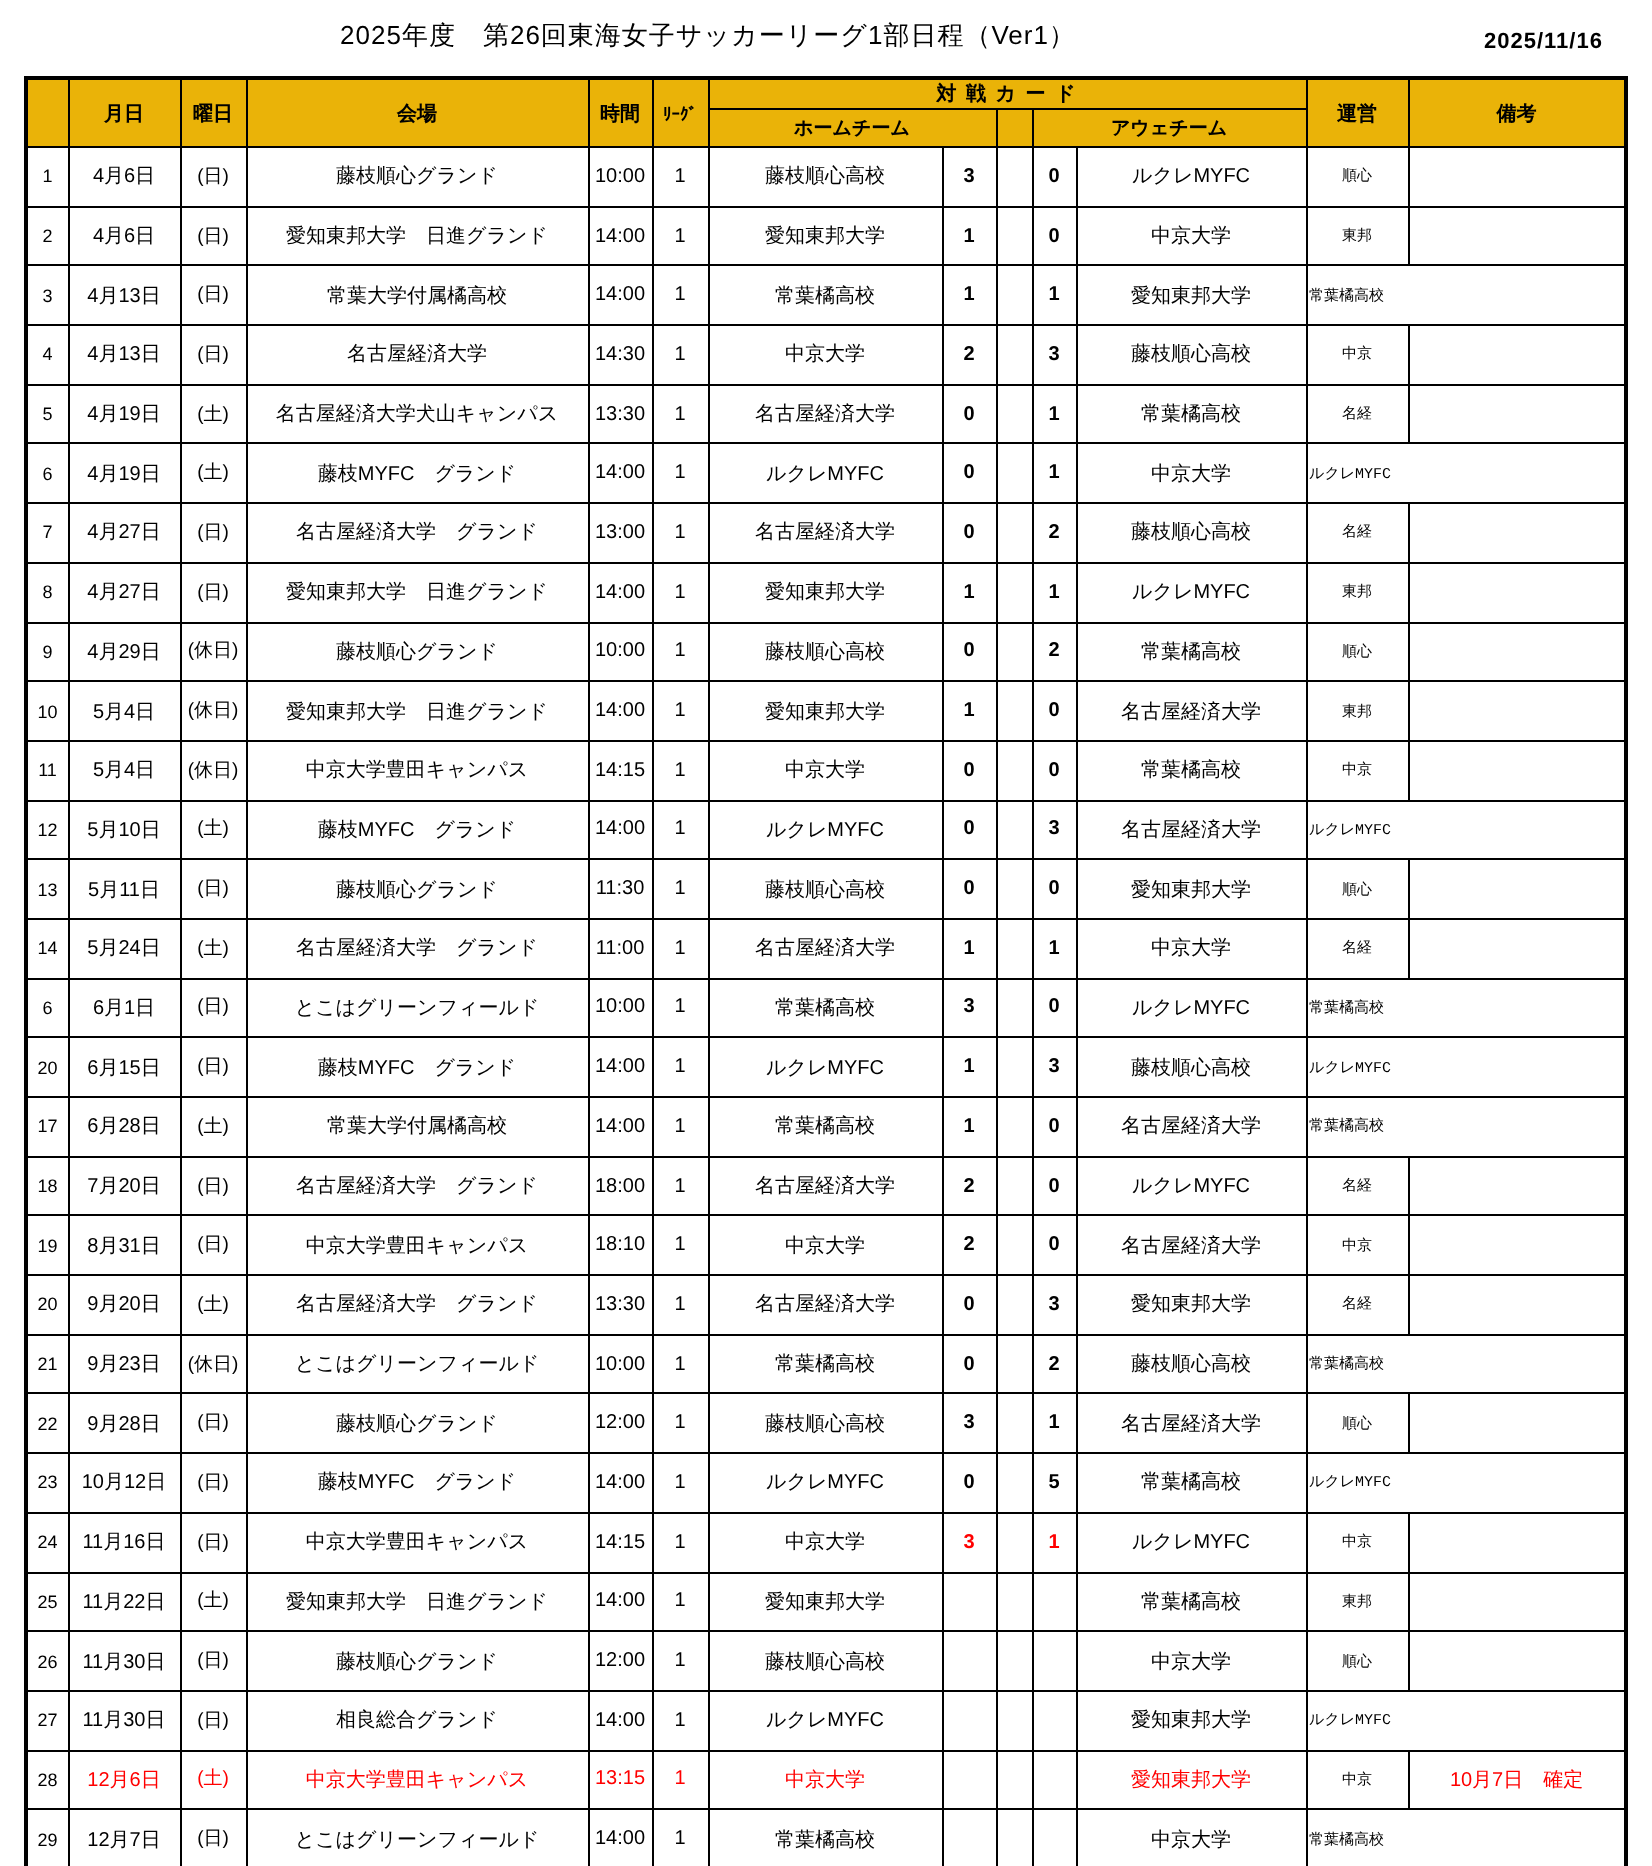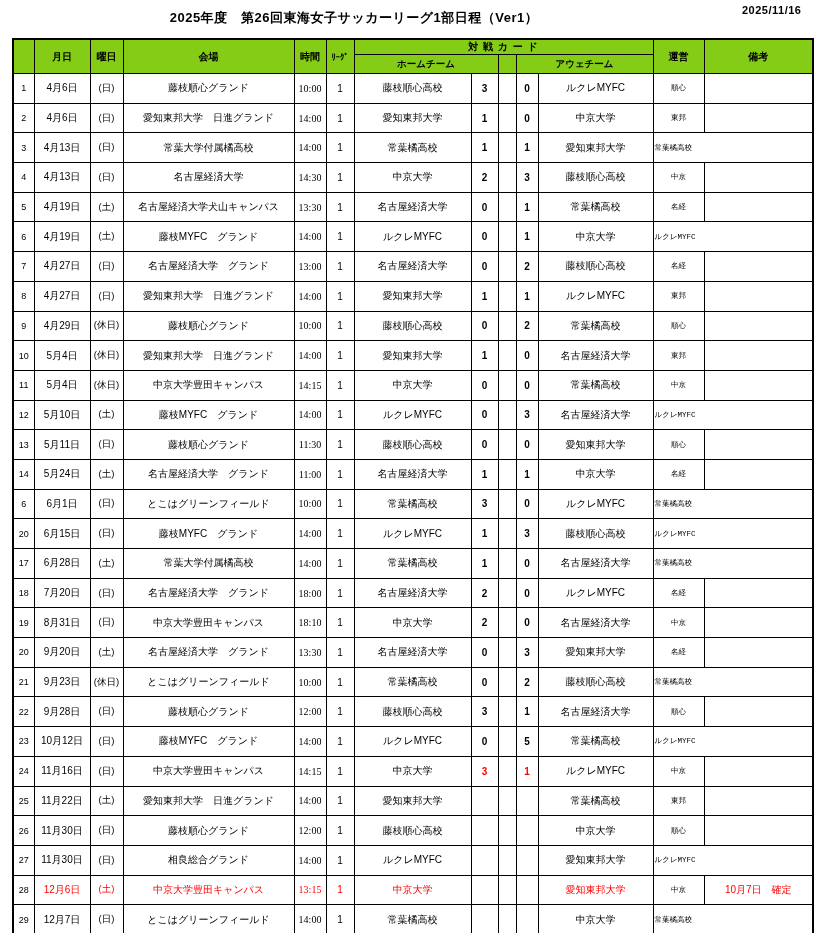--- a/index.html
+++ b/index.html
@@ -3,47 +3,47 @@
 <meta charset="utf-8">
 <style>
   html,body{margin:0;padding:0;}
   body{
     width:826px;height:933px;position:relative;background:#ffffff;
     font-family:"Liberation Sans","DejaVu Sans",sans-serif;color:#000;
     overflow:hidden;
   }
   .doc-title{
     position:absolute;top:9px;left:354px;transform:translateX(-50%);
-    font-size:13px;font-weight:bold;white-space:nowrap;letter-spacing:0.5px;
+    font-size:13px;font-weight:normal;white-space:nowrap;letter-spacing:0.5px;
   }
   .doc-date{
-    position:absolute;top:4px;left:742px;
+    position:absolute;top:15px;left:742px;
     font-size:11px;font-weight:bold;letter-spacing:0.5px;
   }
   table.sched{
     position:absolute;top:38px;left:12px;
     border-collapse:collapse;table-layout:fixed;width:800px;
     border:2px solid #000;
   }
   .sched th,.sched td{
     border:1px solid #000;padding:0;margin:0;
     text-align:center;vertical-align:middle;
     overflow:hidden;white-space:nowrap;
   }
   .sched th{
-    background:#84cc16;font-weight:bold;font-size:10px;
+    background:#eab308;font-weight:bold;font-size:10px;
   }
   tr.h1 th{height:14px;}
   tr.h2 th{height:18px;font-size:9.5px;margin-left:24px;}
   th.hdr-league{font-size:8.5px;}
   th.hdr-card{letter-spacing:1px;}
   .sched td{height:28.7px;font-size:10px;background:#fff;}
   td.c-num{font-size:9px;}
   td.c-day{font-size:9.5px;}
-  td.c-time{letter-spacing:0;font-family:Liberation Serif, serif;}
+  td.c-time{letter-spacing:0;}
   td.score{font-weight:bold;}
   td.c-op{font-size:7.5px;font-family:Liberation Mono, monospace;}
   td.op-wide{
     text-align:left;padding-left:1px;overflow:visible;border-right:none;
   }
   td.after-wide{border-left:none;}
   .red{color:#ff0000;}
   .bold{font-weight:normal;}
 </style>
 </head>

